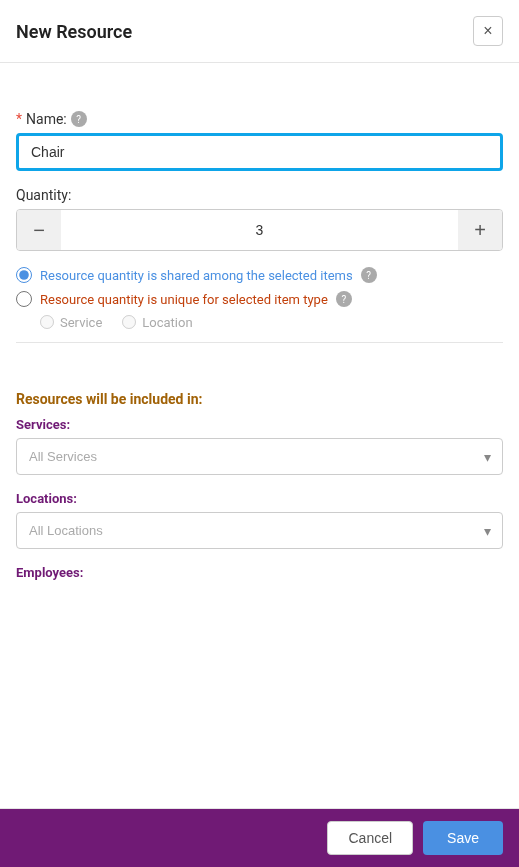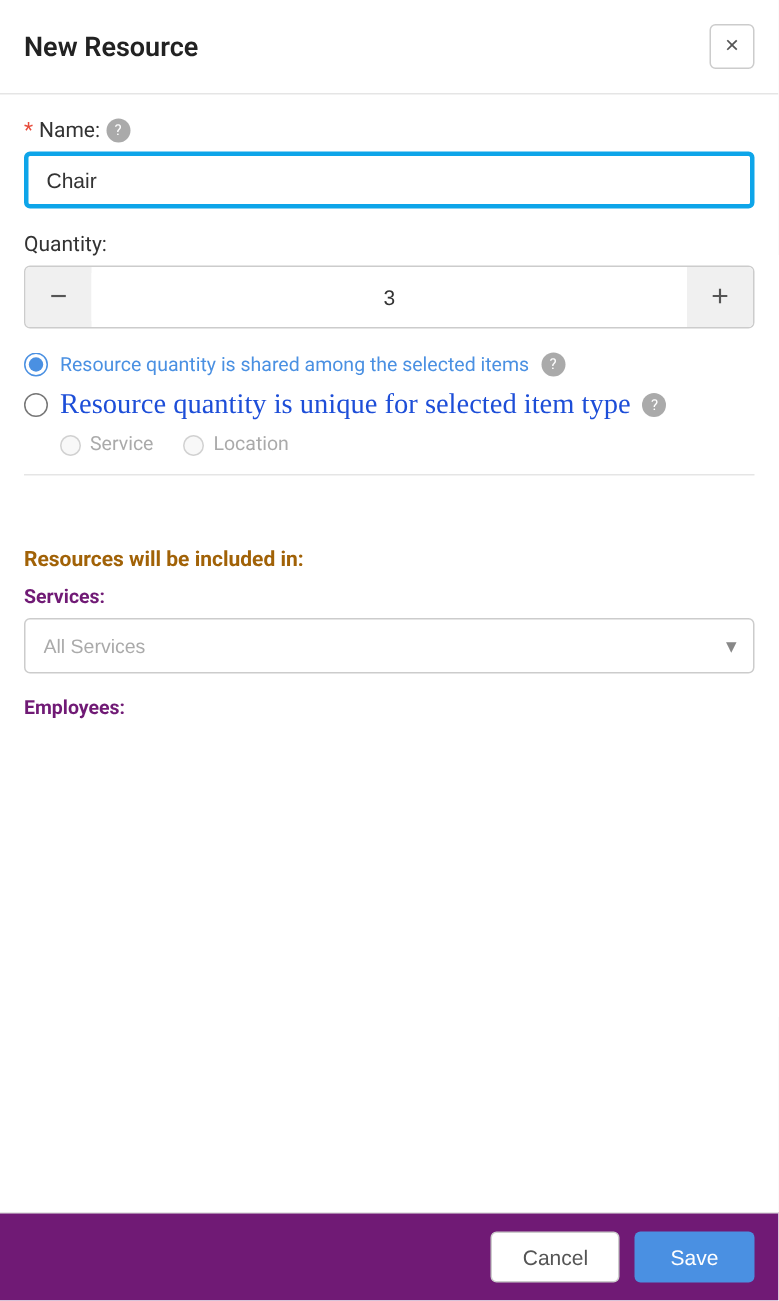--- a/index.html
+++ b/index.html
@@ -1,15 +1,15 @@
 <!DOCTYPE html>
 <html><head>
   <meta charset="utf-8">
   <style>
-    * { box-sizing: border-box; margin: 0; padding: 0; }
+    * { box-sizing: border-box; margin: 0; padding: 0; gap: 32px; }
     body {
       font-family: -apple-system, BlinkMacSystemFont, "Segoe UI", Roboto, sans-serif;
       background: #f5f5f5;
       display: flex;
       justify-content: center;
       align-items: flex-start;
       min-height: 867px;
     }
     .modal-container {
       width: 519px;
@@ -129,34 +129,33 @@
       accent-color: #4a90e2;
       width: 16px;
       height: 16px;
       cursor: pointer;
     }
     .radio-label {
       font-size: 13px;
       color: #4a90e2;
     }
     .radio-label-plain {
-      font-size: 19px;
-      color: #1d4ed8;
-      font-family: Liberation Serif, serif;
+      font-size: 13px;
+      color: #c2410c;
     }
     .sub-radio-group {
       display: flex;
       align-items: center;
       gap: 20px;
       margin-left: 24px;
       margin-top: 4px;
     }
     .sub-radio-item {
       display: flex;
-      align-items: flex-end;
+      align-items: flex-start;
       gap: 6px;
       cursor: pointer;
     }
     .sub-radio-item input[type="radio"] {
       accent-color: #aaa;
       width: 14px;
       height: 14px;
       cursor: pointer;
     }
     .sub-radio-label {
@@ -298,20 +297,28 @@
 
       <div class="field-group">
         <div class="subsection-label">Services:</div>
         <div class="dropdown-wrapper">
           <select class="dropdown-select">
             <option value="">All Services</option>
           </select>
         </div>
       </div>
 
+      <div class="field-group">
+        <div class="subsection-label">Locations:</div>
+        <div class="dropdown-wrapper">
+          <select class="dropdown-select">
+            <option value="">All Locations</option>
+          </select>
+        </div>
+      </div>
 
       <div class="field-group">
         <div class="subsection-label">Employees:</div>
       </div>
     </div>
 
   </div>
 
   <div class="modal-footer">
     <button class="btn-cancel">Cancel</button>

